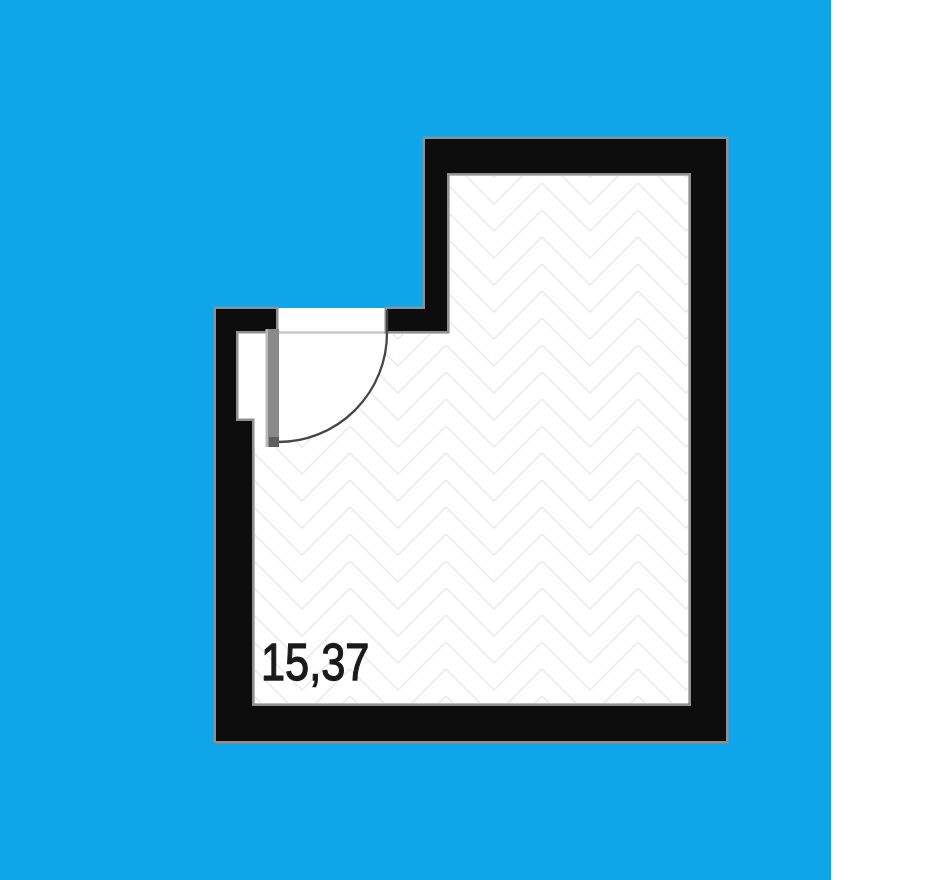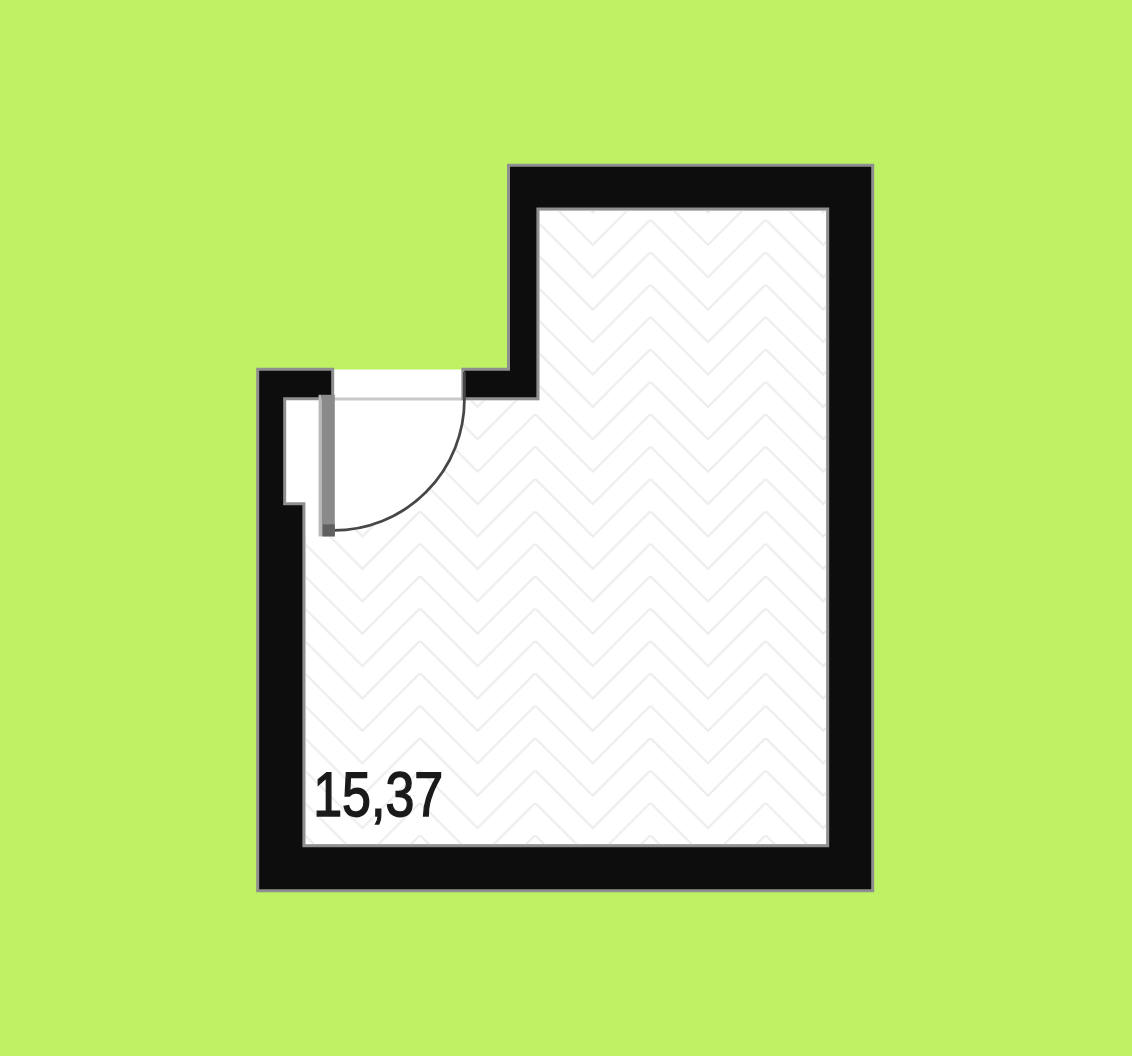--- a/index.html
+++ b/index.html
@@ -1,16 +1,16 @@
 <!DOCTYPE html>
 <html><head>
 <meta charset="utf-8">
 <style>
   html,body{margin:0;padding:0;background:#ffffff;}
-  .wrap{width:943px;height:880px;position:relative;overflow:hidden;background:#bef264;text-align:right;}
+  .wrap{width:831px;height:880px;position:relative;overflow:hidden;background:#0ea5e9;text-align:right;}
   svg{display:block;}
   text{font-family:"Liberation Sans", sans-serif;}
 </style>
 </head>
 <body>
 
 <div class="wrap">
 <svg width="943" height="880" viewBox="0 0 943 880" shape-rendering="auto">
   <defs>
 

